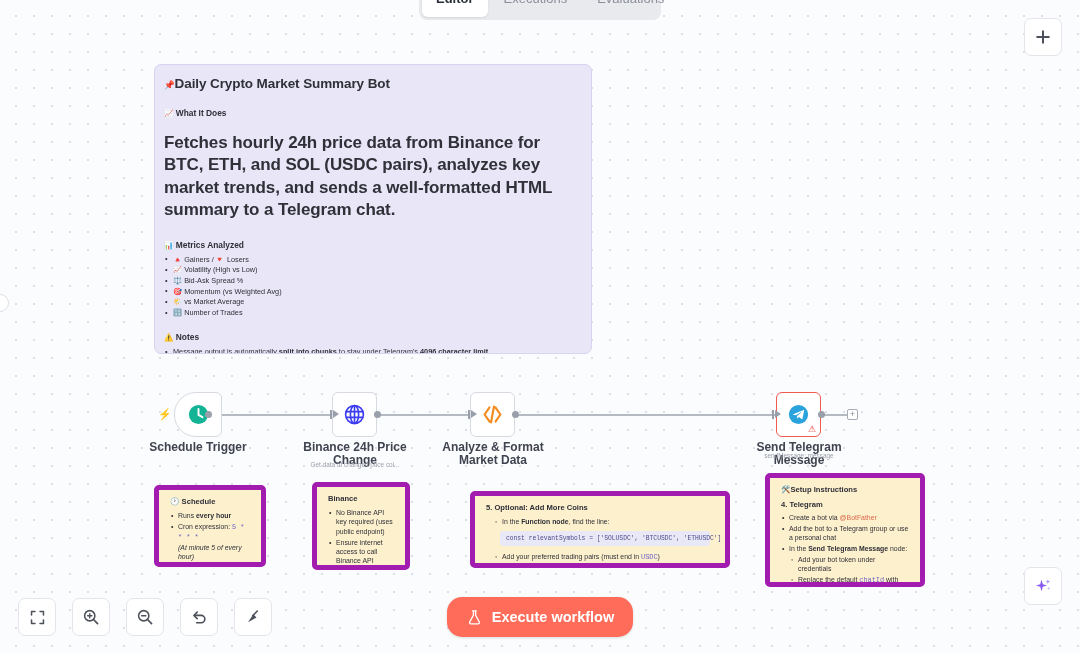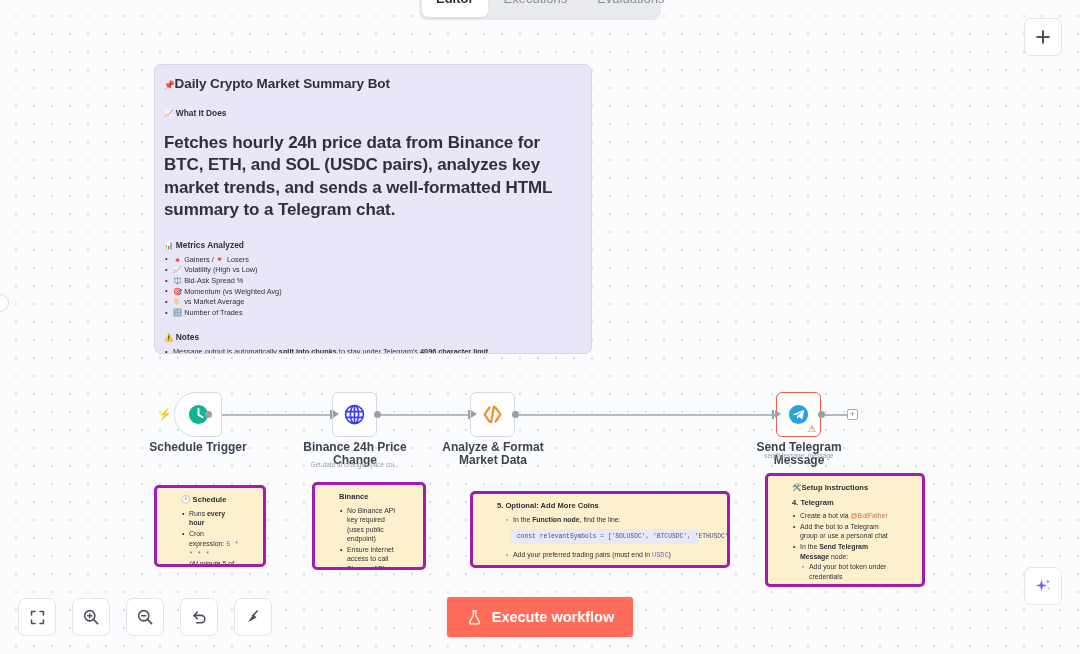--- a/index.html
+++ b/index.html
@@ -161,23 +161,23 @@
     cursor: pointer;
   }
   .bolt {
     position: absolute; font-size: 11px; color: #f0432c; z-index: 14;
   }
 
   
   .ynote {
     position: absolute;
     background: #fdf0cd;
-    border: 3px solid #a21caf;
+    border: 5px solid #a21caf;
     border-radius: 5px;
-    padding: 7px 24px;
+    padding: 7px 11px;
     color: #2f3038;
     overflow: hidden;
     z-index: 8;
   }
   .ynote h3 { font-size: 7.6px; font-weight: 700; margin-bottom: 5px; }
   .ynote ul { list-style: none; font-size: 6.9px; line-height: 1.36; }
   .ynote li { position: relative; padding-left: 8px; margin-bottom: 1.5px; }
   .ynote li:before { content: "•"; position: absolute; left: 1px; }
   .ynote ul.hollow > li:before { content: "◦"; }
   .codeline {
@@ -194,21 +194,21 @@
   #toolbar { position: absolute; left: 18px; top: 598px; display: flex; gap: 16px; z-index: 30; }
   .tbtn {
     width: 38px; height: 38px; background: #fff;
     border: 1px solid #e3e5ea; border-radius: 7px;
     display: flex; align-items: center; justify-content: center;
     cursor: pointer;
   }
   #execute-btn {
     position: absolute; left: 447px; top: 597px;
     width: 186px; height: 40px;
-    background: #ff6d5a; border: none; border-radius: 3px;
+    background: #ff6d5a; border: none; border-radius: 15px;
     color: #fff; font-size: 14.5px; font-weight: 600;
     font-family: "Liberation Sans", sans-serif;
     display: flex; align-items: center; justify-content: center; gap: 9px;
     cursor: pointer;
     box-shadow: 0 1px 3px rgba(0,0,0,.12);
   }
 </style>
 </head>
 <body>
 
@@ -322,21 +322,21 @@
   <h3><span>🕐</span> <span>Schedule</span></h3>
   <ul>
     <li><span>Runs </span><b>every hour</b></li>
     <li>
       <span>Cron expression:</span> <span class="pill">5 * * * *</span><br>
       <span class="ital">(At minute 5 of every hour)</span>
     </li>
   </ul>
 </div>
 
-<div class="ynote" style="left:312px; top:482px; width:114px; height:88px;">
+<div class="ynote" style="left:312px; top:482px; width:98px; height:88px;">
   <h3>Binance</h3>
   <ul>
     <li>No Binance API key required (uses public endpoint)</li>
     <li>Ensure internet access to call Binance API</li>
   </ul>
 </div>
 
 <div class="ynote" style="left:470px; top:491px; width:260px; height:77px;">
   <h3>5. Optional: Add More Coins</h3>
   <ul class="hollow" style="padding-left:8px;">

